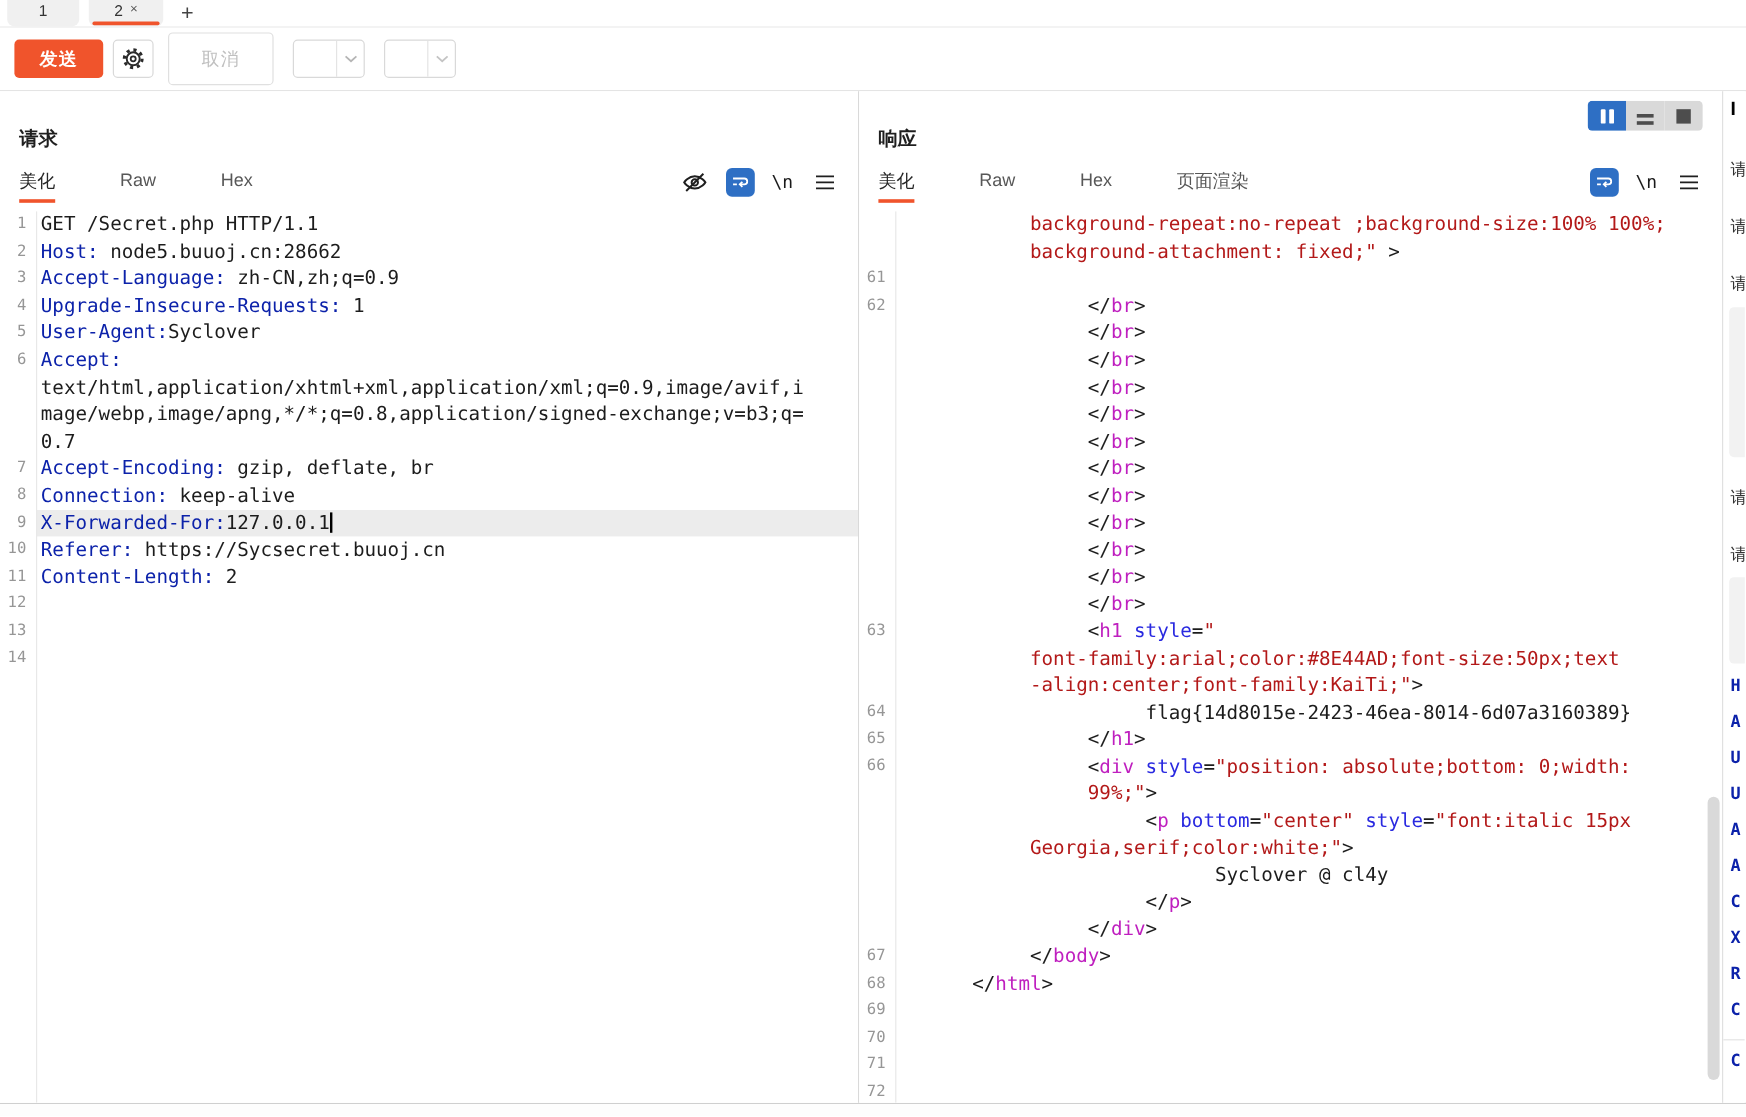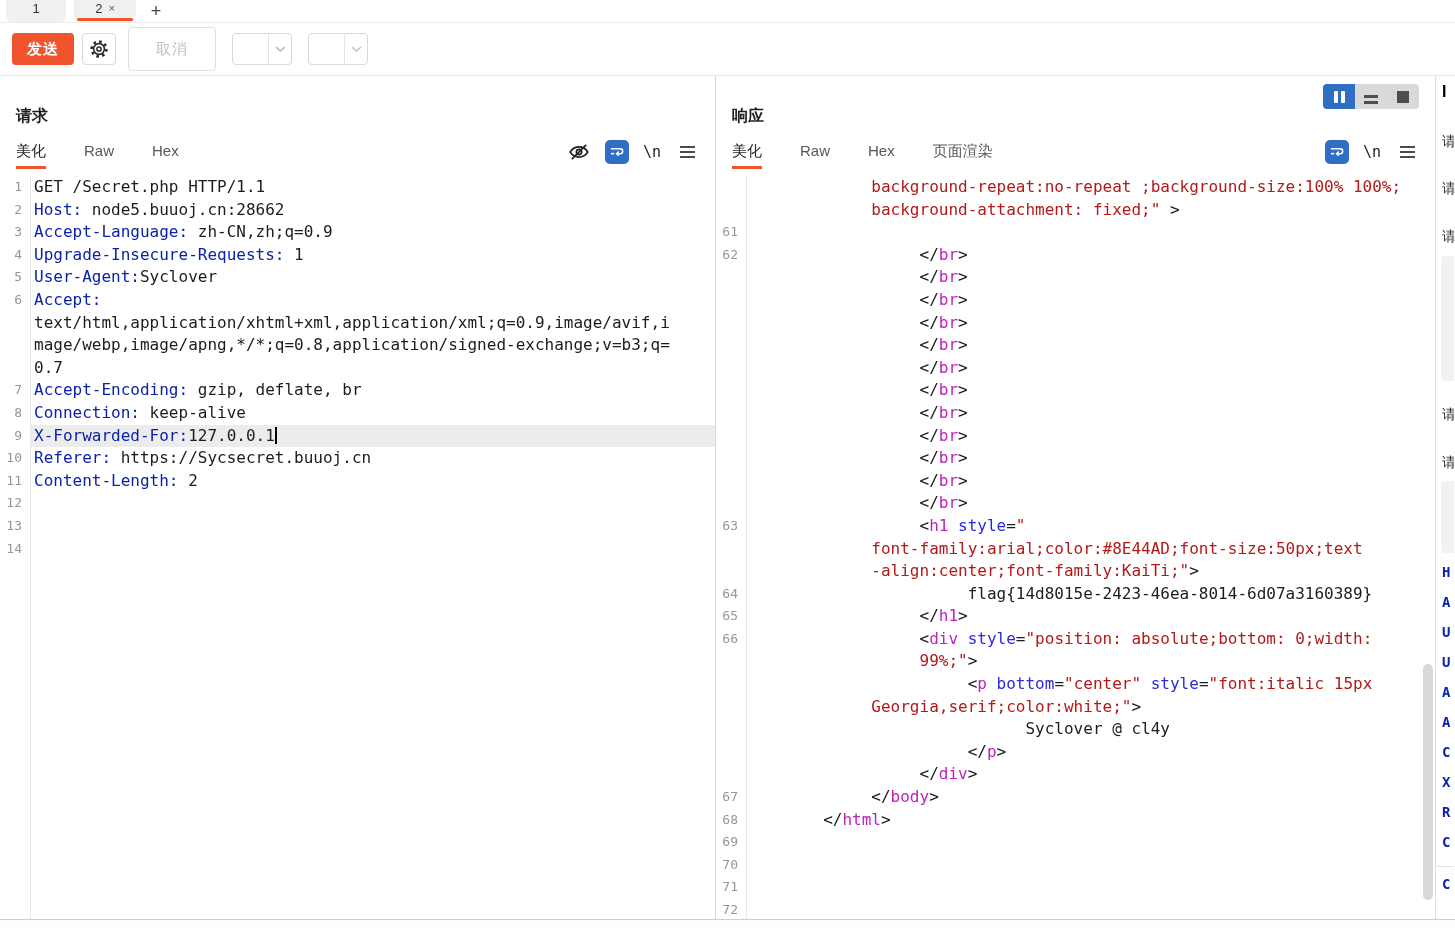--- a/index.html
+++ b/index.html
@@ -13,38 +13,38 @@
   .tabbar{height:23px;border-bottom:1px solid #ececec;position:relative;background:#fff;}
   .ttab{position:absolute;top:-6px;height:28px;border-radius:6px;background:#f0f0f0;
     display:flex;align-items:center;justify-content:center;font-size:13px;color:#333;gap:6px;}
   .ttab.t1{left:6px;width:60px;}
   .ttab.t2{left:74px;width:62px;}
   .ttab.t2::after{content:"";position:absolute;left:3px;right:3px;bottom:1px;height:3px;background:var(--accent);border-radius:2px;}
   .ttab .close{font-size:11px;color:#555;line-height:1;}
   .addtab{position:absolute;left:146px;top:0;width:20px;height:22px;display:flex;align-items:center;justify-content:center;font-size:18px;color:#444;}
   
   .toolbar{height:53px;border-bottom:1px solid #e4e4e4;display:flex;align-items:center;padding-left:12px;gap:8px;background:#fff;}
-  .btn-send{width:62px;height:32px;background:var(--accent);color:#fff;border:none;border-radius:4px;
+  .btn-send{width:74px;height:32px;background:var(--accent);color:#fff;border:none;border-radius:4px;
     font-size:15px;font-weight:bold;letter-spacing:1px;}
   .btn-gear{width:34px;height:32px;background:#fff;border:1px solid #d9d9d9;border-radius:4px;
     display:flex;align-items:center;justify-content:center;}
   .btn-cancel{width:88px;height:44px;background:#fff;border:1px solid #e0e0e0;border-radius:4px;
     color:#c0c0c0;font-size:15px;margin-left:4px;letter-spacing:1px;}
   .navgrp{display:flex;height:32px;border:1px solid #d9d9d9;border-radius:4px;overflow:hidden;margin-left:8px;background:#fff;}
   .navgrp .cell{display:flex;align-items:center;justify-content:center;}
   .navgrp .main{width:36px;border-right:1px solid #e4e4e4;}
   .navgrp .drop{width:22px;}
   
   .main{display:flex;height:843px;}
   .pane{position:relative;background:#fff;}
   .pane.left{width:716px;border-right:1px solid #d9d9d9;}
   .pane.right{width:719px;}
   .pane-header{height:100px;padding:30px 16px 0;position:relative;}
   .pane-title{font-size:16px;font-weight:bold;color:#1f1f1f;}
-  .ptabs{display:flex;gap:38px;margin-top:15px;}
+  .ptabs{display:flex;gap:54px;margin-top:15px;}
   .ptab{font-size:15px;color:#575757;padding-bottom:5px;border-bottom:3px solid transparent;}
   .ptab.active{color:#262626;border-bottom-color:var(--accent);}
   .hicons{position:absolute;right:16px;top:64px;display:flex;align-items:center;gap:14px;height:24px;}
   .iconbox{width:24px;height:24px;display:flex;align-items:center;justify-content:center;}
   .iconbox.bluebg{background:var(--blue);border-radius:5px;}
   .nl-label{font-family:"DejaVu Sans Mono",monospace;font-size:15px;color:#1a1a1a;}
   
   .segctl{position:absolute;right:16px;top:8px;display:flex;border-radius:4px;overflow:hidden;}
   .seg{width:32px;height:25px;background:#d9d9d9;display:flex;align-items:center;justify-content:center;gap:3px;}
   .seg.active{background:var(--blue);}
@@ -53,21 +53,21 @@
   .seg .hbar::after{content:"";position:absolute;left:0;top:6px;width:14px;height:3px;background:#4d4d4d;}
   .seg .sq{width:12px;height:12px;background:#4d4d4d;}
   
   .editor{position:relative;height:743px;overflow:hidden;}
   .editor::before{content:"";position:absolute;left:30px;top:0;bottom:0;width:1px;background:#e8e8e8;}
   .ed-row{display:flex;height:22.6px;}
   .ed-gutter{width:30px;flex:none;text-align:right;padding-right:8px;color:var(--ln);
     font:13px/22.6px "DejaVu Sans Mono",monospace;}
   .ed-code{flex:1;white-space:pre;font:16px/22.6px "DejaVu Sans Mono",monospace;color:var(--plain);overflow:hidden;}
   .left .ed-code{padding-left:4px;}
-  .right .ed-code{padding-left:29px;}
+  .right .ed-code{padding-left:16px;}
   .c-k{color:var(--hdr);} .c-t{color:var(--tag);} .c-a{color:var(--attr);} .c-s{color:var(--str);}
   .ed-row.hl .ed-code{background:#ececec;}
   .ul-wrap{border-bottom:2px dotted #525252;padding-bottom:11px;}
   .caret{display:inline-block;width:2px;height:17px;background:#000;vertical-align:-3px;}
   .vscroll{position:absolute;right:2px;top:488px;width:10px;height:236px;background:#d9d9d9;border-radius:5px;}
   
   .strip{width:19px;border-left:1px solid #e0e0e0;position:relative;overflow:hidden;background:#fff;}
   .strip .srow{position:absolute;left:6px;font-size:14px;color:#333;white-space:nowrap;}
   .strip .srow.strong{font-weight:bold;font-size:16px;color:#000;}
   .strip .srow.blue{color:var(--hdr);font-family:"DejaVu Sans Mono",monospace;font-weight:bold;}

